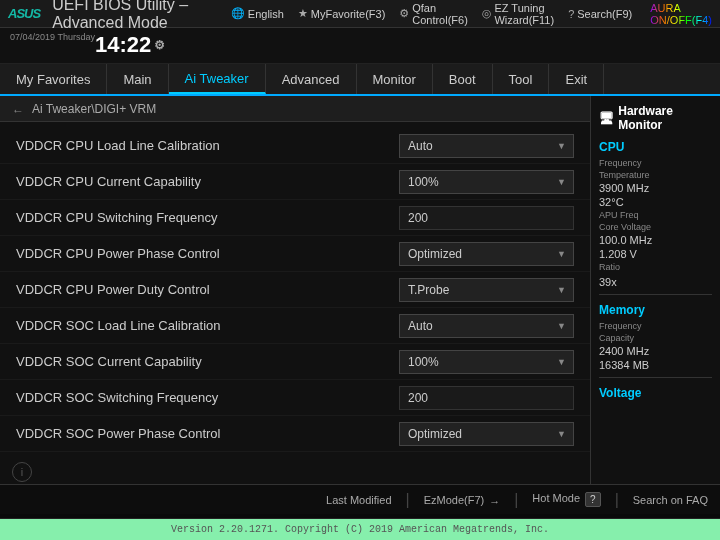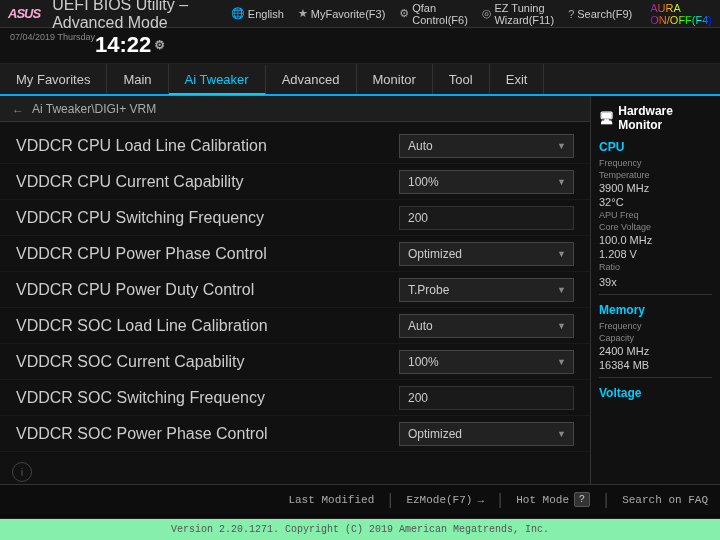--- a/index.html
+++ b/index.html
@@ -16,21 +16,21 @@
     .top-bar {
       background: #1a1a1a;
       height: 28px;
       display: flex;
       align-items: center;
       padding: 0 8px;
       gap: 12px;
       border-bottom: 1px solid #333;
     }
     .asus-logo {
-      color: #f9a8d4;
+      color: #14b8a6;
       font-weight: bold;
       font-size: 13px;
       font-style: italic;
       letter-spacing: -1px;
     }
     .top-bar-title {
       color: #ccc;
       font-size: 16px;
     }
     .top-bar-right {
@@ -92,21 +92,21 @@
       background-clip: text;
       -webkit-background-clip: text;
       -webkit-text-fill-color: transparent;
     }
 
     
     .nav-bar {
       background: #1c1c1c;
       height: 32px;
       display: flex;
-      align-items: center;
+      align-items: flex-start;
       padding: 0 0;
       border-bottom: 2px solid #00aaff;
     }
     .nav-item {
       padding: 0 16px;
       height: 100%;
       display: flex;
       align-items: center;
       color: #ccc;
       font-size: 13px;
@@ -199,21 +199,21 @@
     
     .setting-row {
       display: flex;
       align-items: center;
       height: 36px;
       padding: 0 16px;
       border-bottom: 1px solid #1a1a1a;
     }
     .setting-label {
       color: #ccc;
-      font-size: 16px;
+      font-size: 13px;
       flex: 1;
     }
     .setting-select {
       width: 100%;
       background: #222;
       border: 1px solid #444;
       color: #ccc;
       font-size: 12px;
       padding: 4px 8px;
       appearance: none;
@@ -256,24 +256,22 @@
       display: flex;
       align-items: center;
       justify-content: flex-end;
       padding: 0 12px;
       gap: 14px;
     }
     .bottom-item {
       color: #aaa;
       font-size: 11px;
       display: flex;
-      align-items: center;
       gap: 5px;
       cursor: pointer;
-      font-family: Liberation Mono, monospace;
     }
     .bottom-sep {
       color: #444;
     }
     .bottom-item span.key-badge {
       background: #333;
       border: 1px solid #555;
       color: #ccc;
       font-size: 10px;
       padding: 1px 4px;
@@ -370,20 +368,23 @@
     <span>Main</span>
   </div>
   <div class="nav-item active">
     <span>Ai Tweaker</span>
   </div>
   <div class="nav-item">
     <span>Advanced</span>
   </div>
   <div class="nav-item">
     <span>Monitor</span>
+  </div>
+  <div class="nav-item">
+    <span>Boot</span>
   </div>
   <div class="nav-item">
     <span>Tool</span>
   </div>
   <div class="nav-item">
     <span>Exit</span>
   </div>
 </div>
 
 <div class="breadcrumb-bar">

